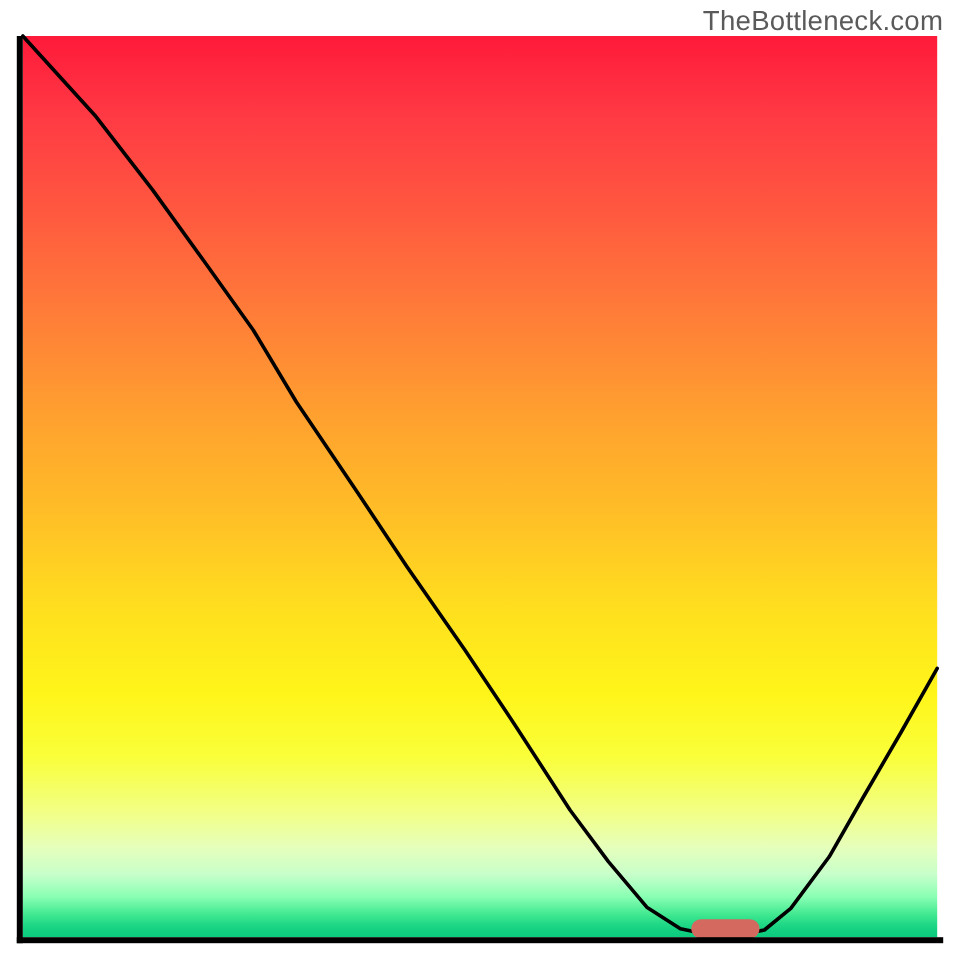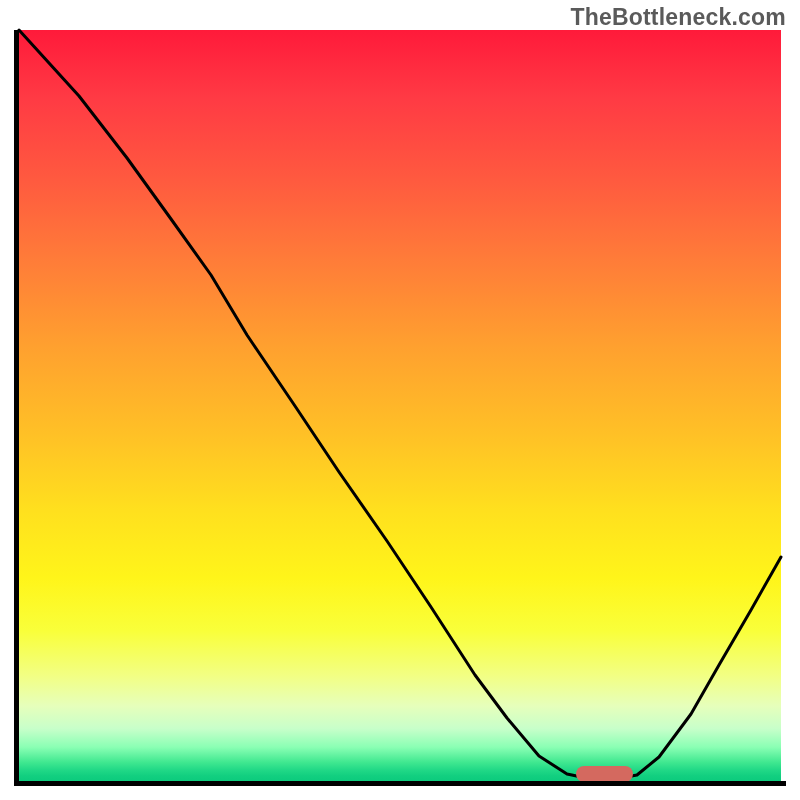--- a/index.html
+++ b/index.html
@@ -15,21 +15,21 @@
     position: relative;
     width: 800px;
     height: 800px;
   }
   .watermark {
     position: absolute;
     top: 4px;
     right: 14px;
     font-size: 23px;
     color: #5a5a5a;
-    font-weight: 700;
+    font-weight: 400;
     letter-spacing: 0.2px;
     user-select: none;
   }
   .frame {
     position: absolute;
     left: 14px;
     top: 30px;
     width: 772px;
     height: 756px;
   }

